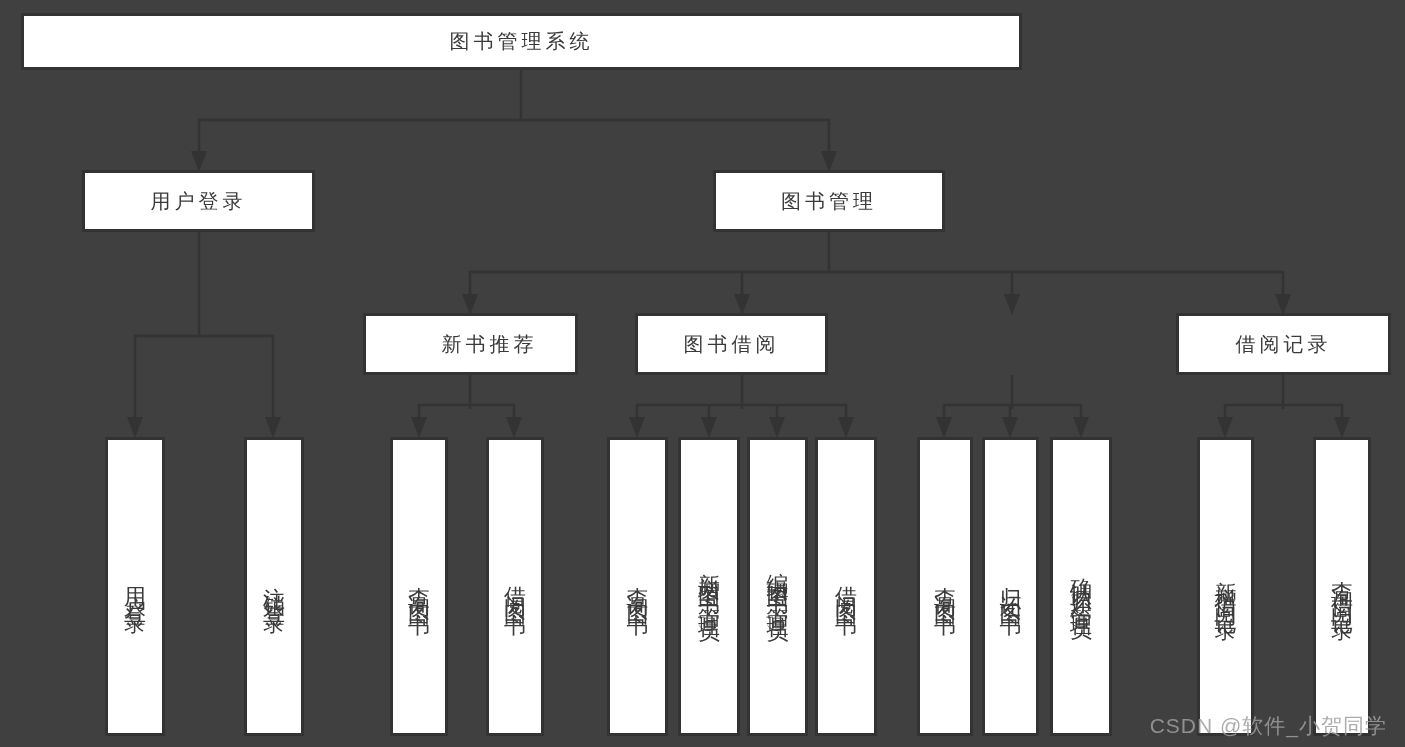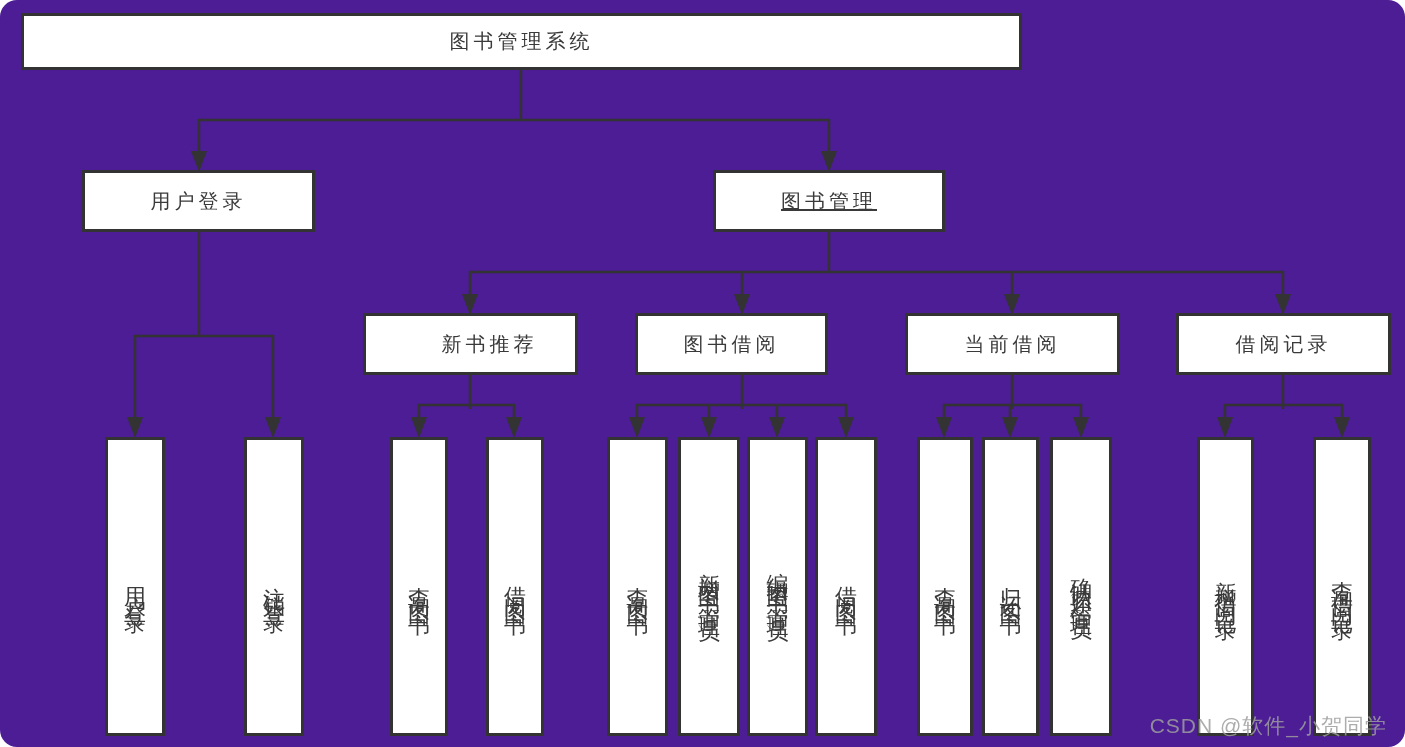--- a/index.html
+++ b/index.html
@@ -5,23 +5,22 @@
   html, body {
     margin: 0;
     padding: 0;
     background: #ffffff;
     font-family: "Liberation Sans", sans-serif;
   }
   #canvas {
     position: relative;
     width: 1405px;
     height: 747px;
-    background: #4c1d95;
+    background: #404040;
     overflow: hidden;
-    border-radius: 17px;
   }
   #connectors {
     position: absolute;
     left: 0;
     top: 0;
     width: 1405px;
     height: 747px;
   }
   .box {
     position: absolute;
@@ -125,25 +124,24 @@
       M936 417 L952 417 L944 438 Z
       M1002 417 L1018 417 L1010 438 Z
       M1073 417 L1089 417 L1081 438 Z
       M1217 417 L1233 417 L1225 438 Z
       M1334 417 L1350 417 L1342 438 Z"></path>
   </svg>
 
   <div class="box" style="left:21px; top:13px; width:1001px; height:57px;">图书管理系统</div>
 
   <div class="box" style="left:82px; top:170px; width:233px; height:62px;">用户登录</div>
-  <div class="box" style="left:713px; top:170px; width:232px; height:62px;text-decoration:underline;">图书管理</div>
+  <div class="box" style="left:713px; top:170px; width:232px; height:62px;">图书管理</div>
 
   <div class="box" style="left:363px; top:313px; width:215px; height:62px;padding-left:38px;">新书推荐</div>
   <div class="box" style="left:635px; top:313px; width:193px; height:62px;">图书借阅</div>
-  <div class="box" style="left:905px; top:313px; width:215px; height:62px;">当前借阅</div>
   <div class="box" style="left:1176px; top:313px; width:215px; height:62px;">借阅记录</div>
 
   <div class="vbox" style="left:105px; top:437px; width:60px; height:299px;">用户登录</div>
   <div class="vbox" style="left:244px; top:437px; width:60px; height:299px;">注销登录</div>
 
   <div class="vbox" style="left:390px; top:437px; width:58px; height:299px;">查询图书</div>
   <div class="vbox" style="left:486px; top:437px; width:58px; height:299px;">借阅图书</div>
 
   <div class="vbox" style="left:607px; top:437px; width:61px; height:299px;">查询图书</div>
   <div class="vbox" style="left:678px; top:437px; width:62px; height:299px; letter-spacing:7px;">新增图书（管理员）</div>

